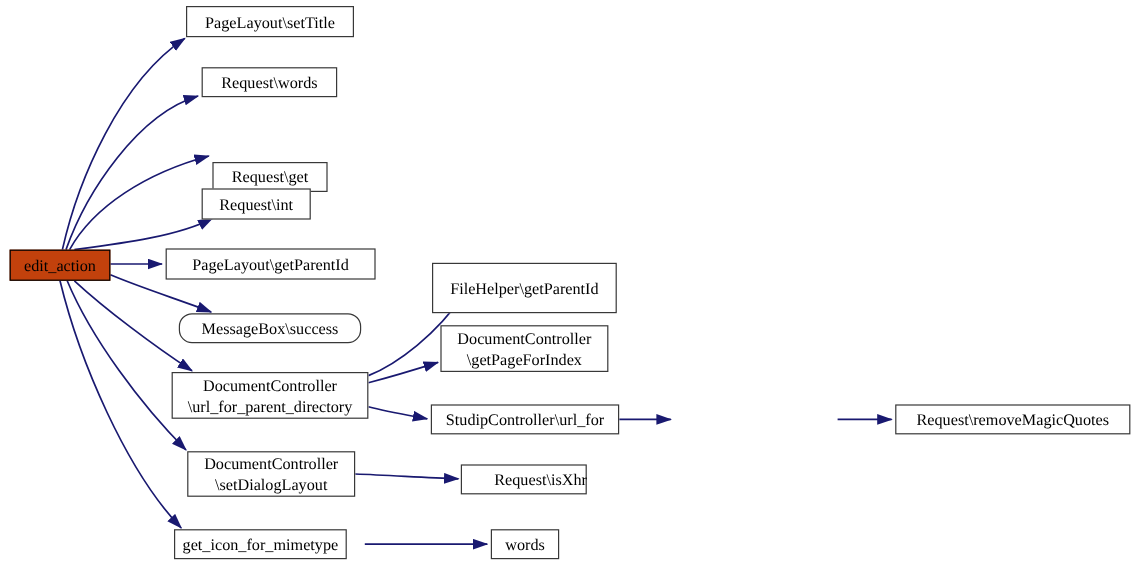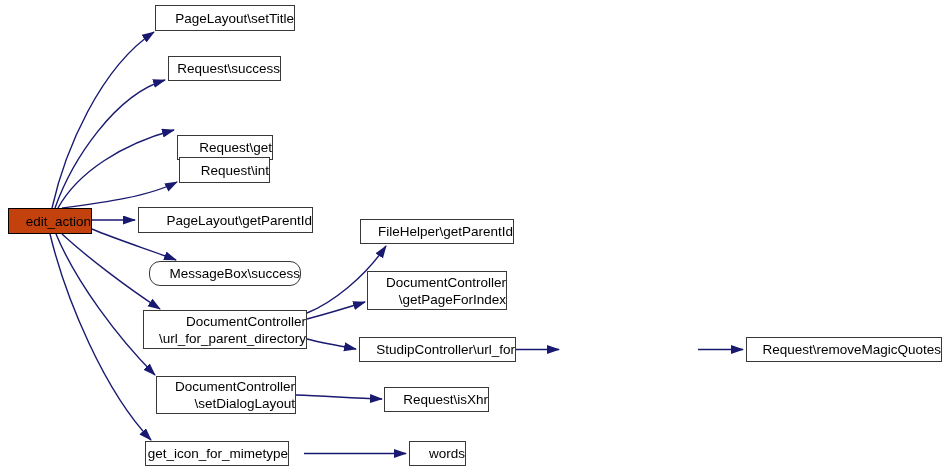--- a/index.html
+++ b/index.html
@@ -31,27 +31,28 @@
   }
   .node {
     position: absolute;
     box-sizing: border-box;
     background: #ffffff;
     border: 1px solid #383838;
     color: #000000;
     font-size: 13.5px;
     display: flex;
     flex-direction: column;
-    align-items: flex-end;
+    align-items: center;
     justify-content: center;
     text-align: center;
     line-height: 17px;
     white-space: nowrap;
     cursor: pointer;
     z-index: 2;
+    font-family: Liberation Serif, serif;
   }
   .node.root {
     background: #c2410c;
     border: 1.5px solid #000000;
     cursor: default;
   }
   .node .lbl {
     display: block;
   }
   path.call-edge {
@@ -89,46 +90,46 @@
       </g>
   </svg>
   <div id="node-layer">
       <div class="node root" style="left: 8px; top: 208px; width: 84px; height: 26px;">
         <span class="lbl">edit_action</span>
       </div>
       <div class="node" style="left: 155px; top: 5px; width: 140px; height: 26px;">
         <span class="lbl">PageLayout\setTitle</span>
       </div>
       <div class="node" style="left: 168px; top: 56px; width: 113px; height: 25px;">
-        <span class="lbl">Request\success</span>
+        <span class="lbl">Request\words</span>
       </div>
       <div class="node" style="left: 177px; top: 107px; width: 96px; height: 25px; margin-top: 28px;">
         <span class="lbl">Request\get</span>
       </div>
-      <div class="node" style="left: 179px; top: 157px; width: 91px; height: 26px;">
+      <div class="node" style="left: 168px; top: 157px; width: 91px; height: 26px;">
         <span class="lbl">Request\int</span>
       </div>
       <div class="node" style="left: 138px; top: 207px; width: 175px; height: 26px;">
         <span class="lbl">PageLayout\getParentId</span>
       </div>
       <div class="node" style="left: 149px; top: 261px; width: 152px; height: 25px; border-radius: 11px;">
         <span class="lbl">MessageBox\success</span>
       </div>
       <div class="node" style="left: 143px; top: 310px; width: 164px; height: 39px;">
         <span class="lbl">DocumentController</span>
         <span class="lbl">\url_for_parent_directory</span>
       </div>
       <div class="node" style="left: 156px; top: 376px; width: 140px; height: 38px;">
         <span class="lbl">DocumentController</span>
         <span class="lbl">\setDialogLayout</span>
       </div>
       <div class="node" style="left: 145px; top: 441px; width: 144px; height: 25px;">
         <span class="lbl">get_icon_for_mimetype</span>
       </div>
-      <div class="node" style="left: 360px; top: 219px; width: 154px; height: 25px;">
+      <div class="node" style="left: 360px; top: 219px; width: 154px; height: 42px;">
         <span class="lbl">FileHelper\getParentId</span>
       </div>
       <div class="node" style="left: 367px; top: 271px; width: 140px; height: 39px;">
         <span class="lbl">DocumentController</span>
         <span class="lbl">\getPageForIndex</span>
       </div>
       <div class="node" style="left: 359px; top: 337px; width: 157px; height: 25px;">
         <span class="lbl">StudipController\url_for</span>
       </div>
       <div class="node" style="left: 384px; top: 387px; width: 105px; height: 25px; padding-left: 28px;">

